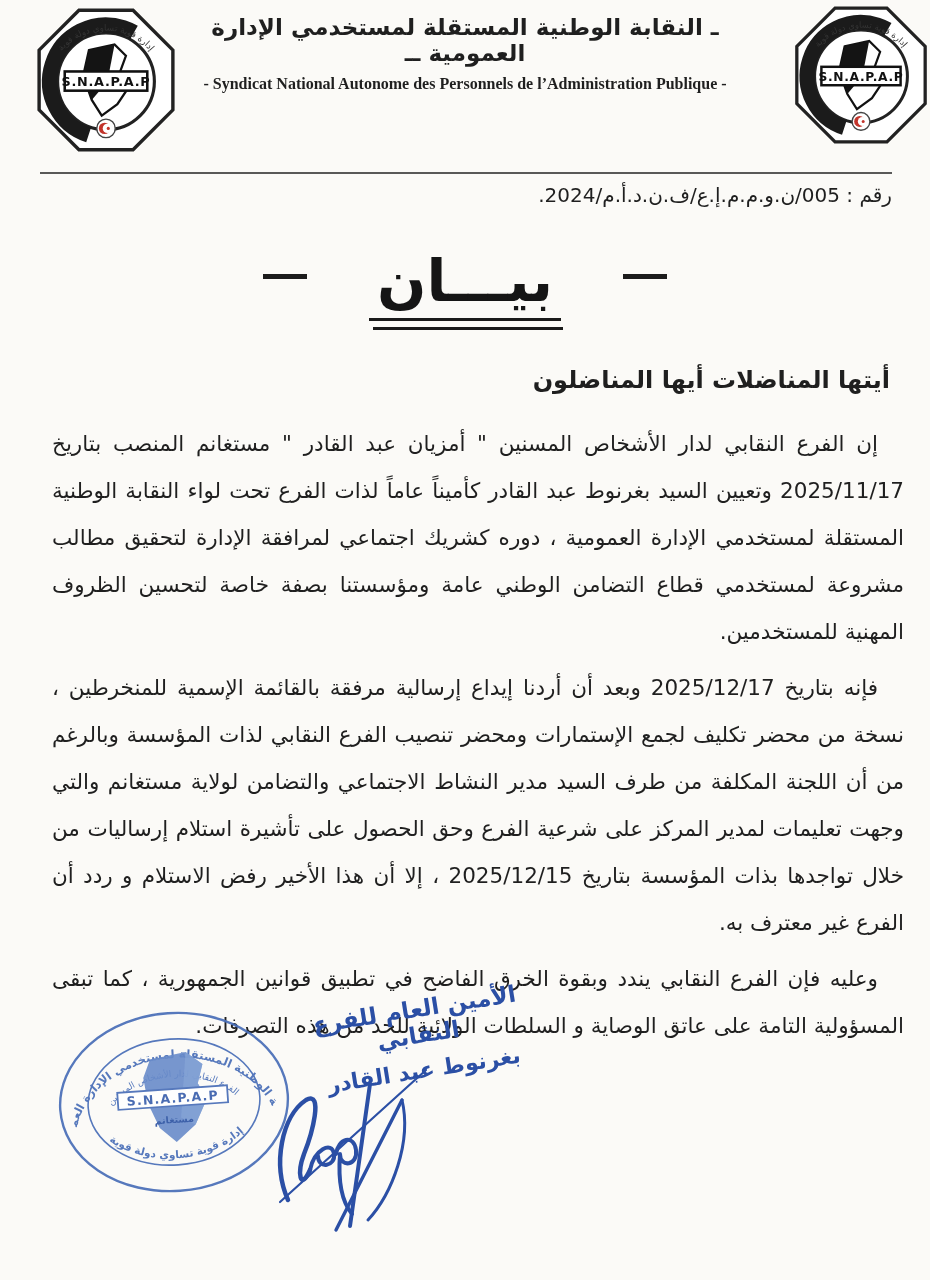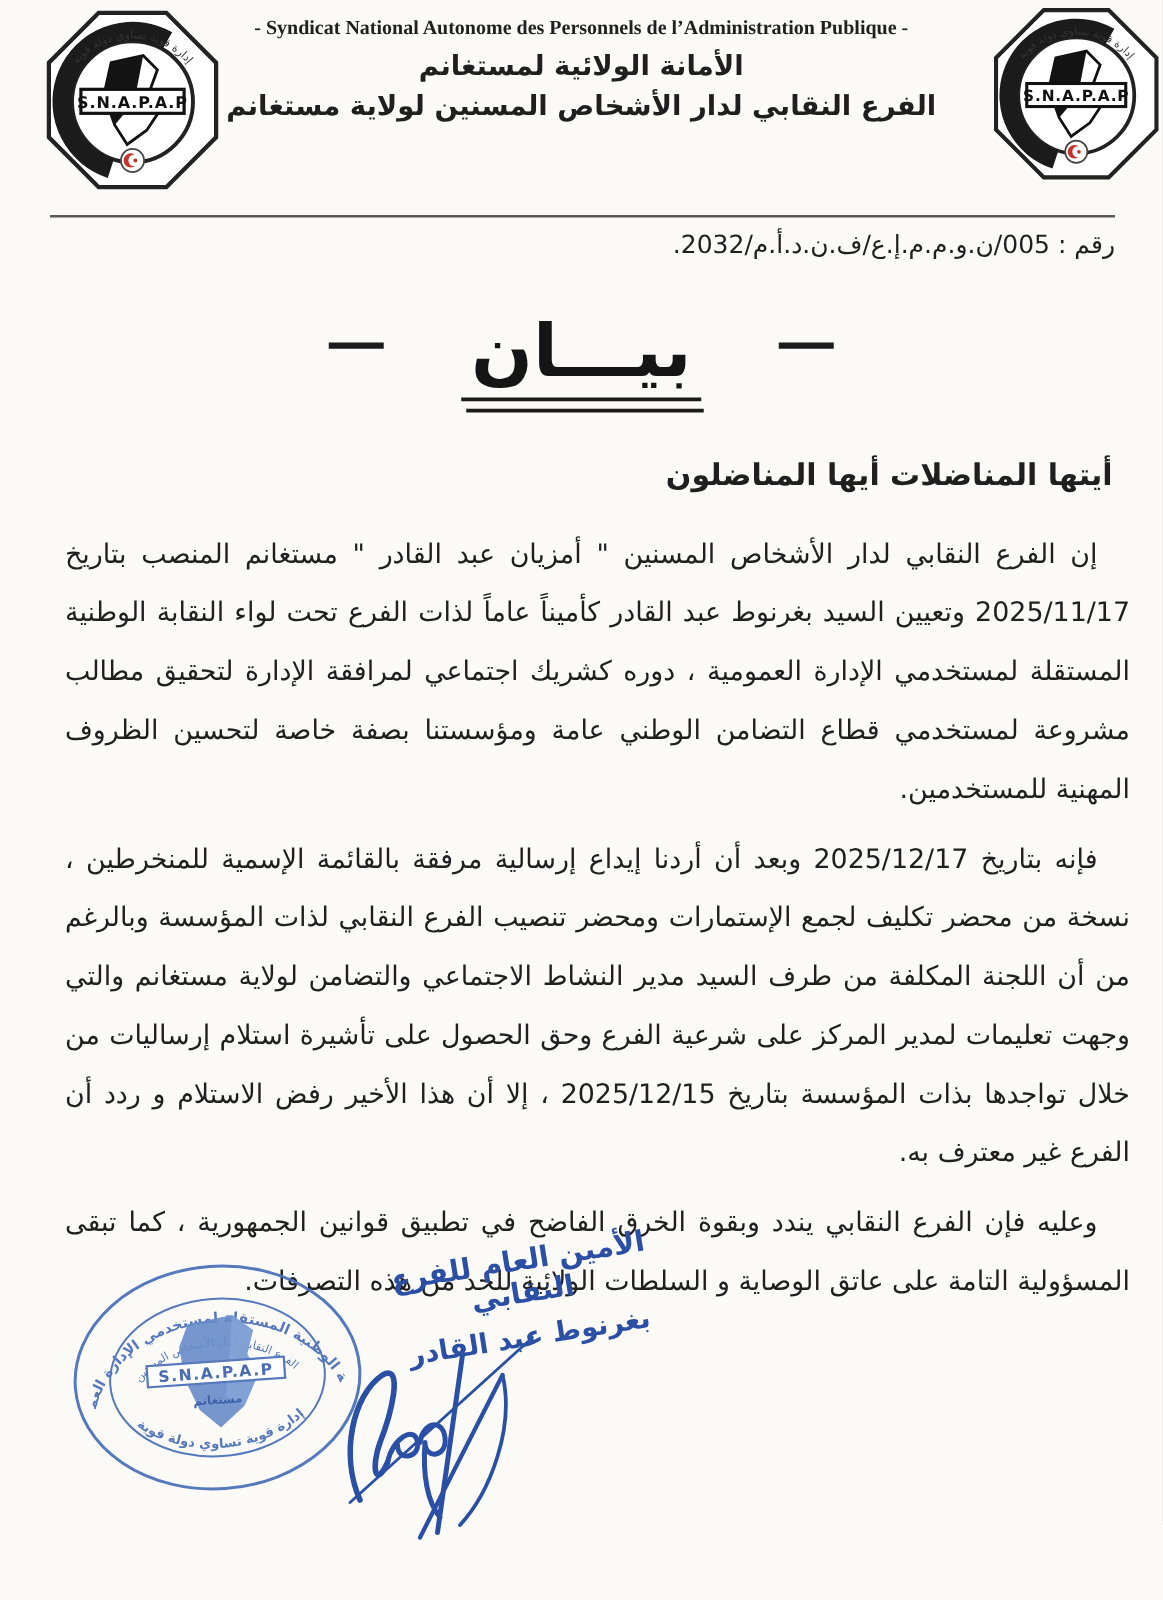--- a/index.html
+++ b/index.html
@@ -99,29 +99,28 @@
       <rect x="21" y="46" width="58" height="13.5" fill="#fff" stroke="#111" stroke-width="1.8"></rect>
       <text x="50" y="56.5" font-size="9" font-weight="bold" text-anchor="middle" fill="#111" letter-spacing="0.5">S.N.A.P.A.P</text>
       <circle cx="50" cy="86" r="6.5" fill="#fff" stroke="#444" stroke-width="1"></circle>
       <circle cx="49" cy="86" r="4" fill="#c2342b"></circle>
       <circle cx="51" cy="86" r="3.3" fill="#fff"></circle>
       <circle cx="51.6" cy="86" r="1.1" fill="#c2342b"></circle>
     </svg>
   </div>
 
   <div class="header-text">
+    <p class="h-ar1">ـ النقابة الوطنية المستقلة لمستخدمي الإدارة العمومية ــ</p>
     <p class="h-fr">- Syndicat National Autonome des Personnels de l’Administration Publique -</p>
-    <p class="h-ar2">الأمانة الولائية لمستغانم</p>
-    <p class="h-ar3">الفرع النقابي لدار الأشخاص المسنين لولاية مستغانم</p>
   </div>
 
   <div class="rule"></div>
 
   <div class="meta-row">
-    <span class="meta-ref">رقم : 005/ن.و.م.م.إ.ع/ف.ن.د.أ.م/2032.</span>
+    <span class="meta-ref">رقم : 005/ن.و.م.م.إ.ع/ف.ن.د.أ.م/2024.</span>
   </div>
 
   <div class="title-row">
     <span class="side-dash"></span>
     <span class="title-word">بيـــان</span>
     <span class="side-dash"></span>
   </div>
 
   <div class="salutation">أيتها المناضلات أيها المناضلون</div>
 

